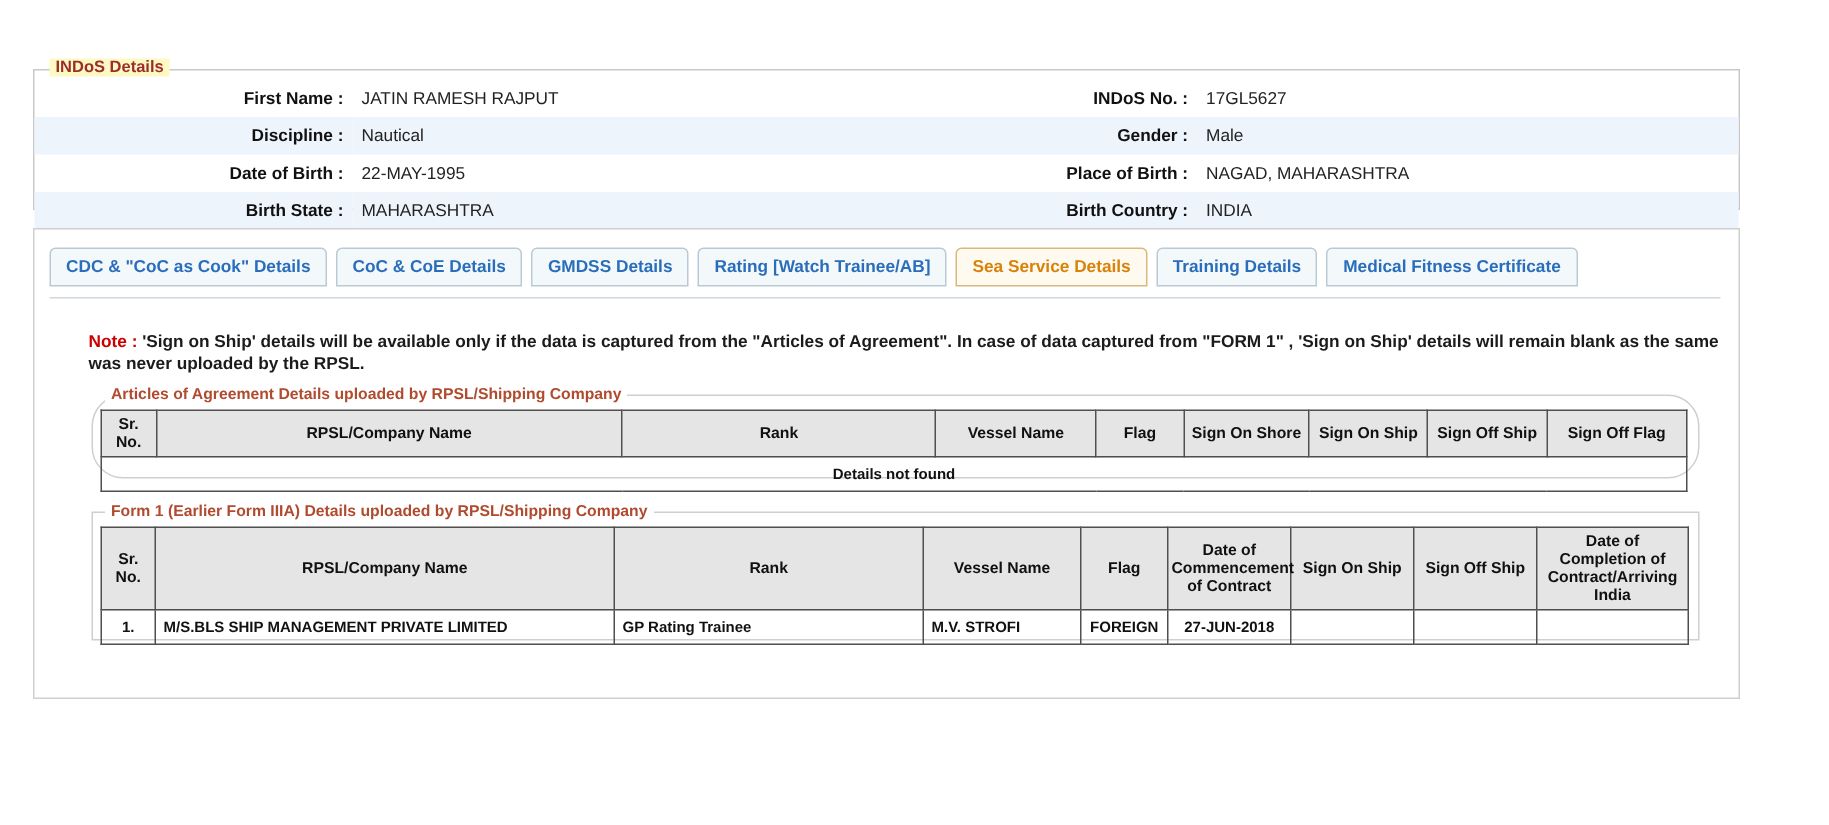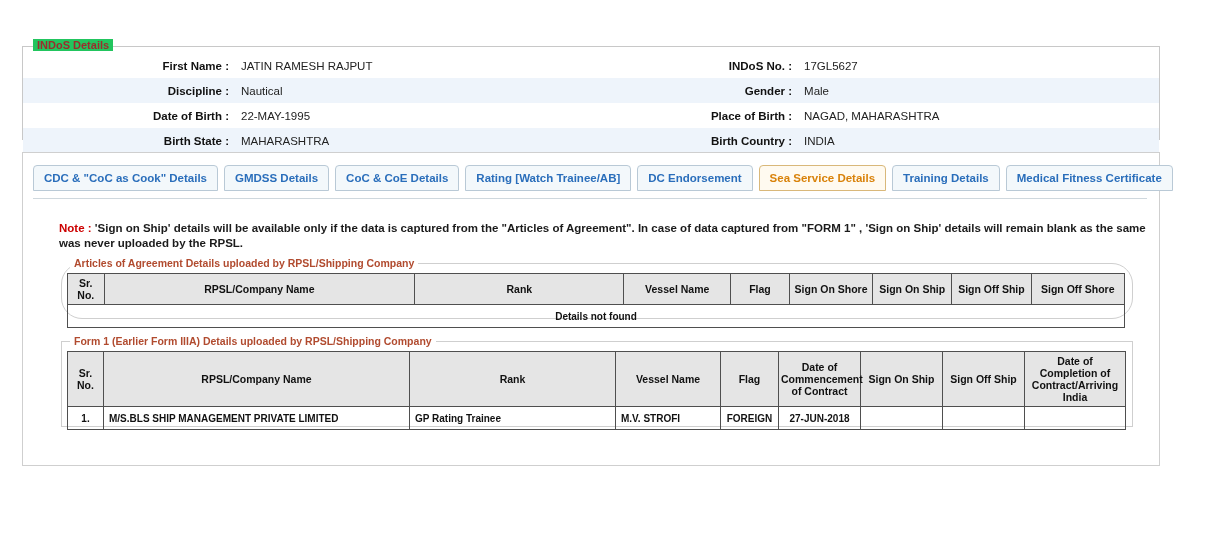--- a/index.html
+++ b/index.html
@@ -39,21 +39,21 @@
   
   .panel {
     position: absolute;
     border: 1px solid #c8c8c8;
     background: #ffffff;
   }
   .panel-legend {
     position: absolute;
     top: -8px;
     left: 10px;
-    background: #22c55e;
+    background: #fef9c3;
     padding: 0 4px;
     font-size: 11px;
     font-weight: bold;
     color: #9b2d2d;
   }
 
   
   #indos-panel {
     left: 22px;
     top: 46px;
@@ -248,24 +248,23 @@
           <td class="val">INDIA</td>
         </tr>
       </tbody>
     </table>
   </div>
 
   <div class="panel" id="tabs-panel">
 
     <div class="tabstrip">
       <div class="tab">CDC &amp; "CoC as Cook" Details</div>
+      <div class="tab">CoC &amp; CoE Details</div>
       <div class="tab">GMDSS Details</div>
-      <div class="tab">CoC &amp; CoE Details</div>
       <div class="tab">Rating [Watch Trainee/AB]</div>
-      <div class="tab">DC Endorsement</div>
       <div class="tab active">Sea Service Details</div>
       <div class="tab">Training Details</div>
       <div class="tab">Medical Fitness Certificate</div>
     </div>
     <div class="tab-underline"></div>
 
     <div class="note">
       <span class="note-word">Note :</span><span> 'Sign on Ship' details will be available only if the data is captured from the "Articles of Agreement". In case of data captured from "FORM 1" , 'Sign on Ship' details will remain blank as the same was never uploaded by the RPSL.</span>
     </div>
 
@@ -286,21 +285,21 @@
         <thead>
           <tr>
             <th>Sr. No.</th>
             <th>RPSL/Company Name</th>
             <th>Rank</th>
             <th>Vessel Name</th>
             <th>Flag</th>
             <th>Sign On Shore</th>
             <th>Sign On Ship</th>
             <th>Sign Off Ship</th>
-            <th>Sign Off Shore</th>
+            <th>Sign Off Flag</th>
           </tr>
         </thead>
         <tbody>
           <tr>
             <td class="notfound" colspan="9">Details not found</td>
           </tr>
         </tbody>
       </table>
     </div>
 

